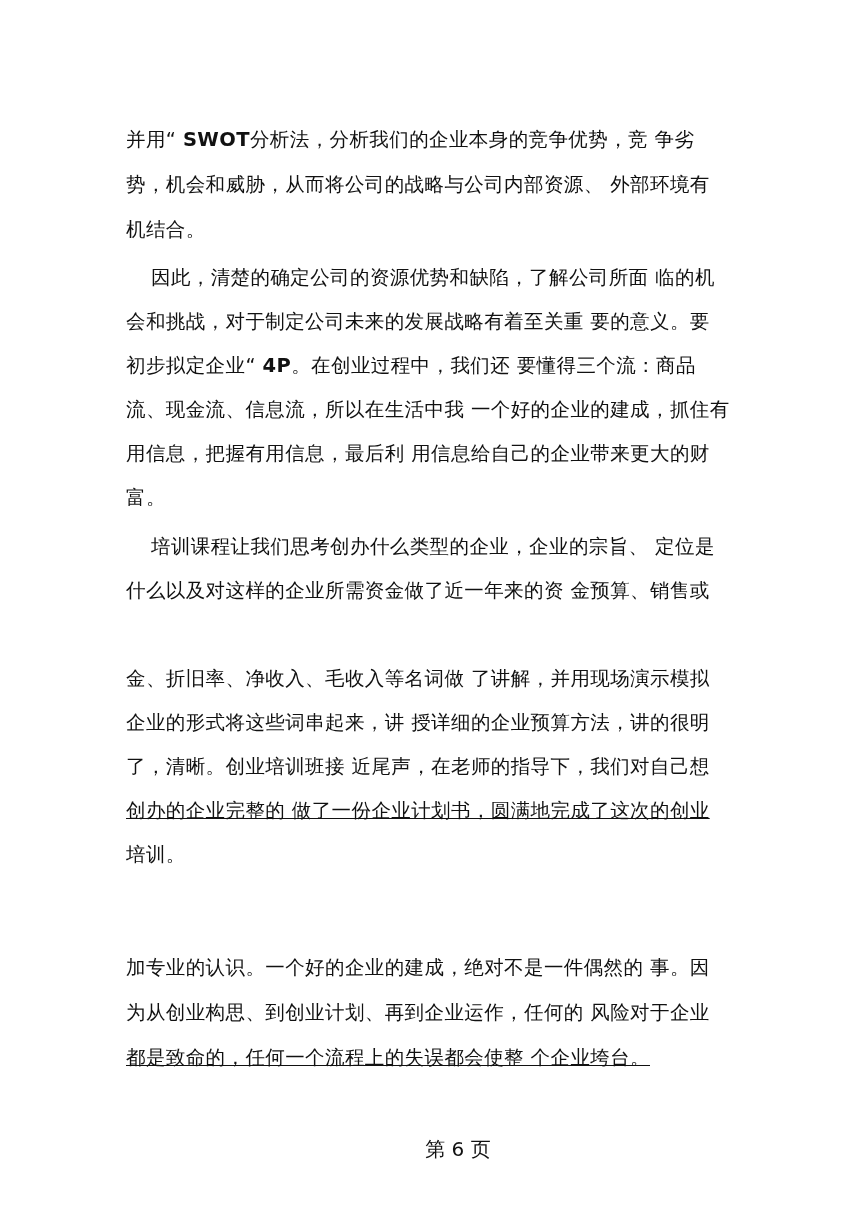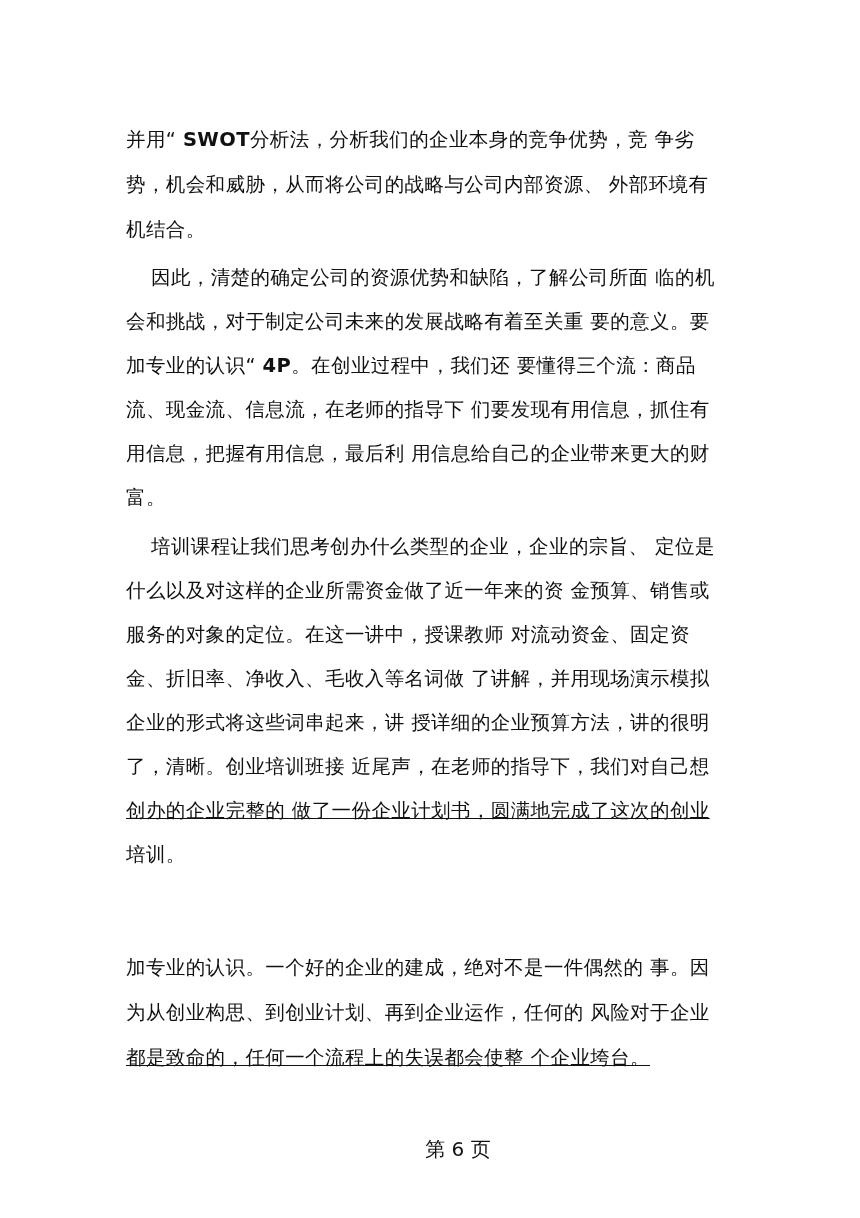--- a/index.html
+++ b/index.html
@@ -47,33 +47,32 @@
       color: #111111;
       padding-left: 28px;
     }
   </style>
 </head>
 <body>
 
 <div class="page">
 
   <div class="line" style="top:120px;"><span>并用“ </span><span class="b">SWOT</span><span>分析法，分析我们的企业本身的竞争优势，竞 争劣</span></div>
-  <div class="line" style="top:165px;font-family:Liberation Serif, serif;"><span>势，机会和威胁，从而将公司的战略与公司内部资源、 外部环境有</span></div>
+  <div class="line" style="top:165px;"><span>势，机会和威胁，从而将公司的战略与公司内部资源、 外部环境有</span></div>
   <div class="line" style="top:210px;text-align:right;"><span>机结合。</span></div>
 
   <div class="line indent" style="top:258px;"><span>因此，清楚的确定公司的资源优势和缺陷，了解公司所面 临的机</span></div>
   <div class="line" style="top:302px;"><span>会和挑战，对于制定公司未来的发展战略有着至关重 要的意义。要</span></div>
-  <div class="line" style="top:346px;"><span>加专业的认识“ </span><span class="b">4P</span><span>。在创业过程中，我们还 要懂得三个流：商品</span></div>
-  <div class="line" style="top:390px;"><span>流、现金流、信息流，在老师的指导下 们要发现有用信息，抓住有</span></div>
+  <div class="line" style="top:346px;"><span>初步拟定企业“ </span><span class="b">4P</span><span>。在创业过程中，我们还 要懂得三个流：商品</span></div>
+  <div class="line" style="top:390px;"><span>流、现金流、信息流，所以在生活中我 一个好的企业的建成，抓住有</span></div>
   <div class="line" style="top:434px;"><span>用信息，把握有用信息，最后利 用信息给自己的企业带来更大的财</span></div>
   <div class="line" style="top:478px;"><span>富。</span></div>
 
   <div class="line indent" style="top:527px;"><span>培训课程让我们思考创办什么类型的企业，企业的宗旨、 定位是</span></div>
   <div class="line" style="top:571px;"><span>什么以及对这样的企业所需资金做了近一年来的资 金预算、销售或</span></div>
-  <div class="line" style="top:615px;"><span>服务的对象的定位。在这一讲中，授课教师 对流动资金、固定资</span></div>
   <div class="line" style="top:703px;"><span>企业的形式将这些词串起来，讲 授详细的企业预算方法，讲的很明</span></div>
   <div class="line" style="top:659px;"><span>金、折旧率、净收入、毛收入等名词做 了讲解，并用现场演示模拟</span></div>
   <div class="line" style="top:747px;"><span>了，清晰。创业培训班接 近尾声，在老师的指导下，我们对自己想</span></div>
   <div class="line" style="top:791px;text-decoration:underline;"><span>创办的企业完整的 做了一份企业计划书，圆满地完成了这次的创业</span></div>
   <div class="line" style="top:835px;"><span>培训。</span></div>
 
   <div class="line" style="top:993px;"><span>为从创业构思、到创业计划、再到企业运作，任何的 风险对于企业</span></div>
   <div class="line" style="top:948px;"><span>加专业的认识。一个好的企业的建成，绝对不是一件偶然的 事。因</span></div>
   <div class="line" style="top:1038px;text-decoration:underline;"><span>都是致命的，任何一个流程上的失误都会使整 个企业垮台。</span></div>
 

